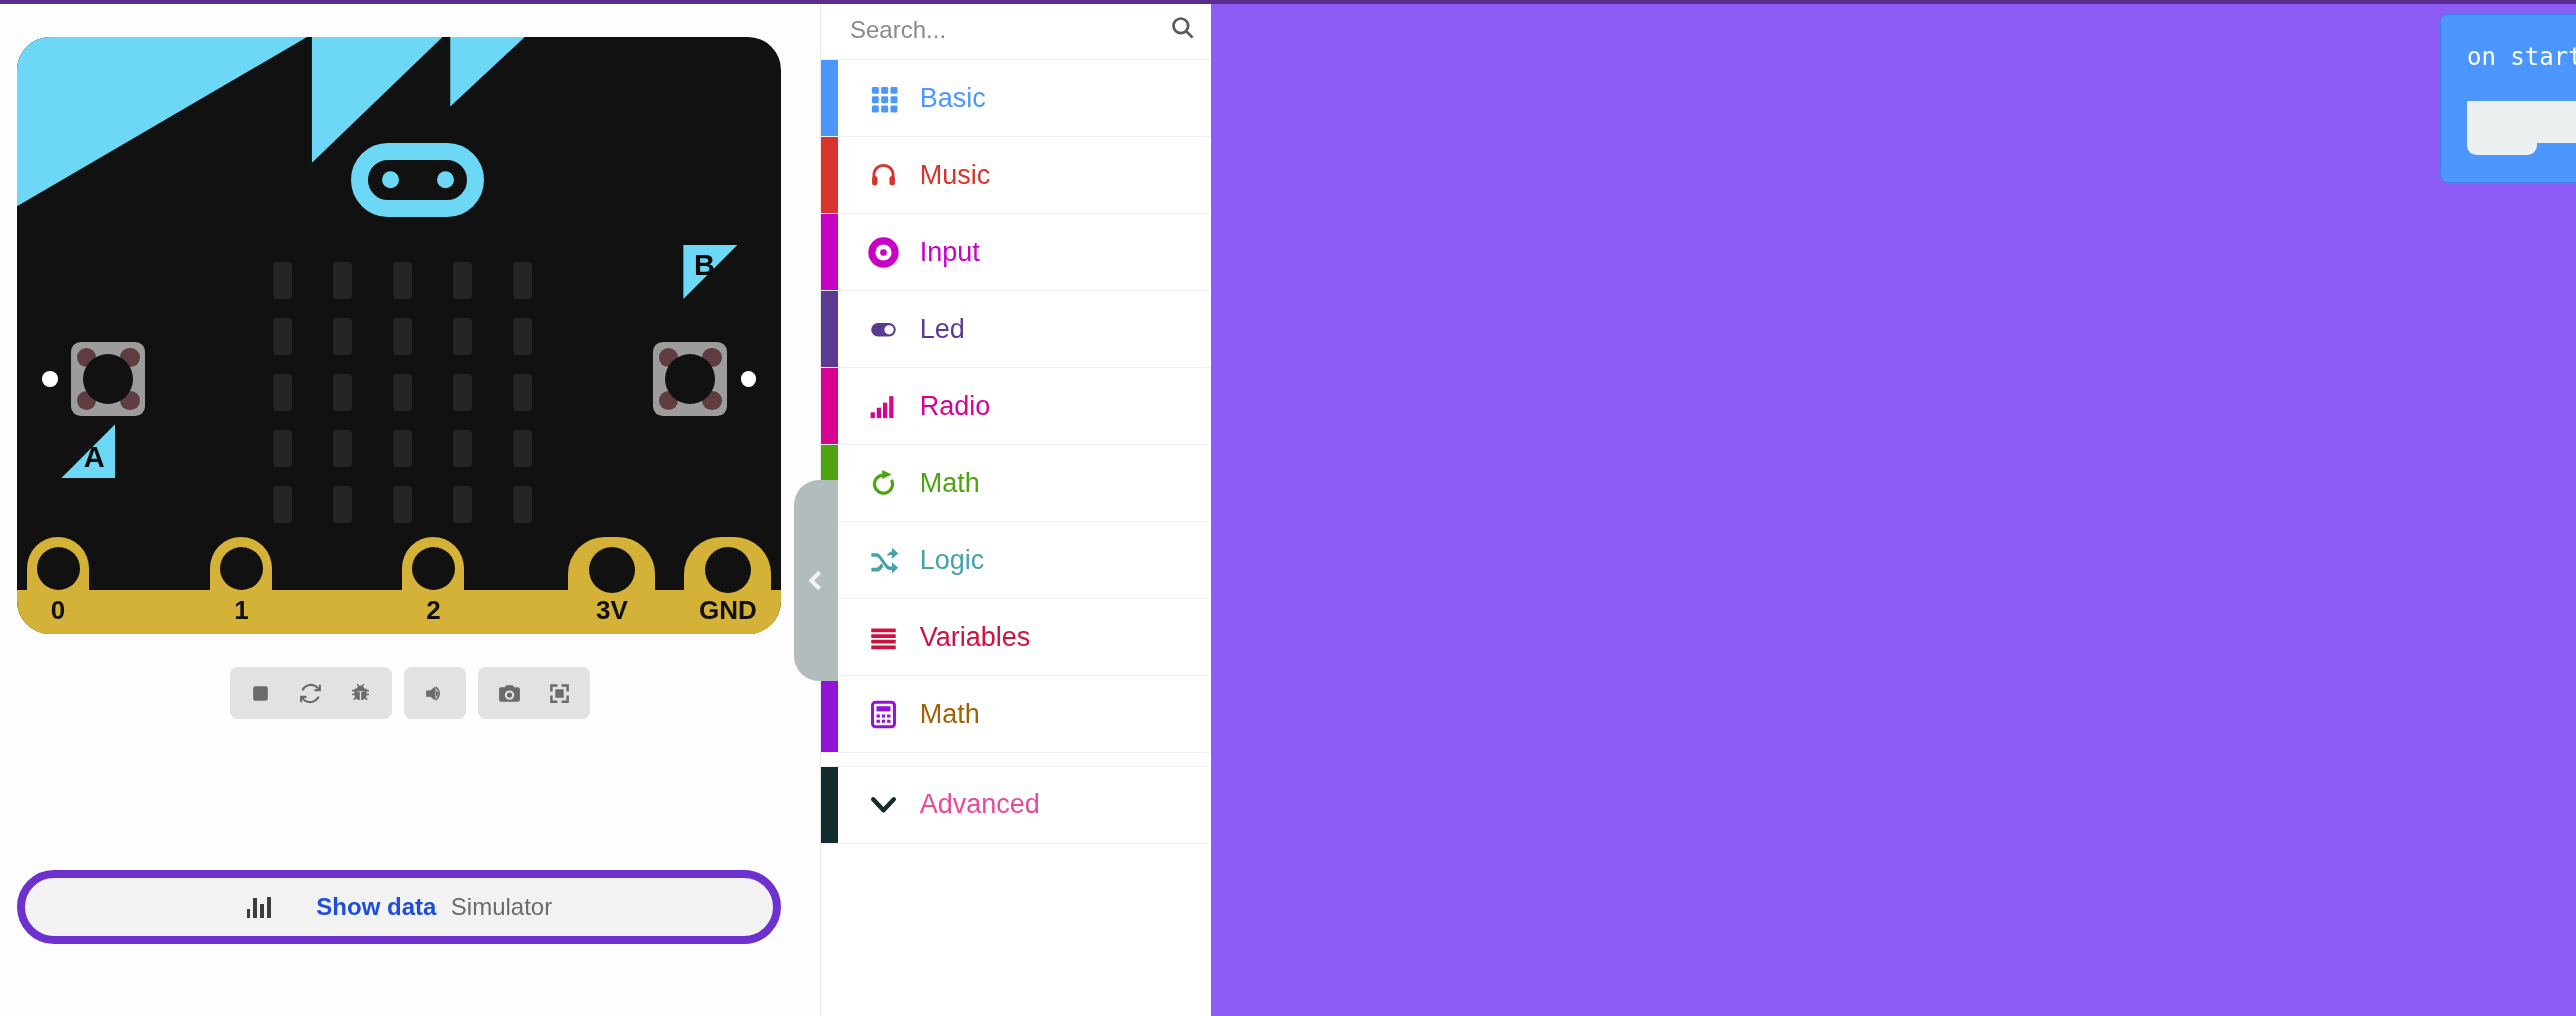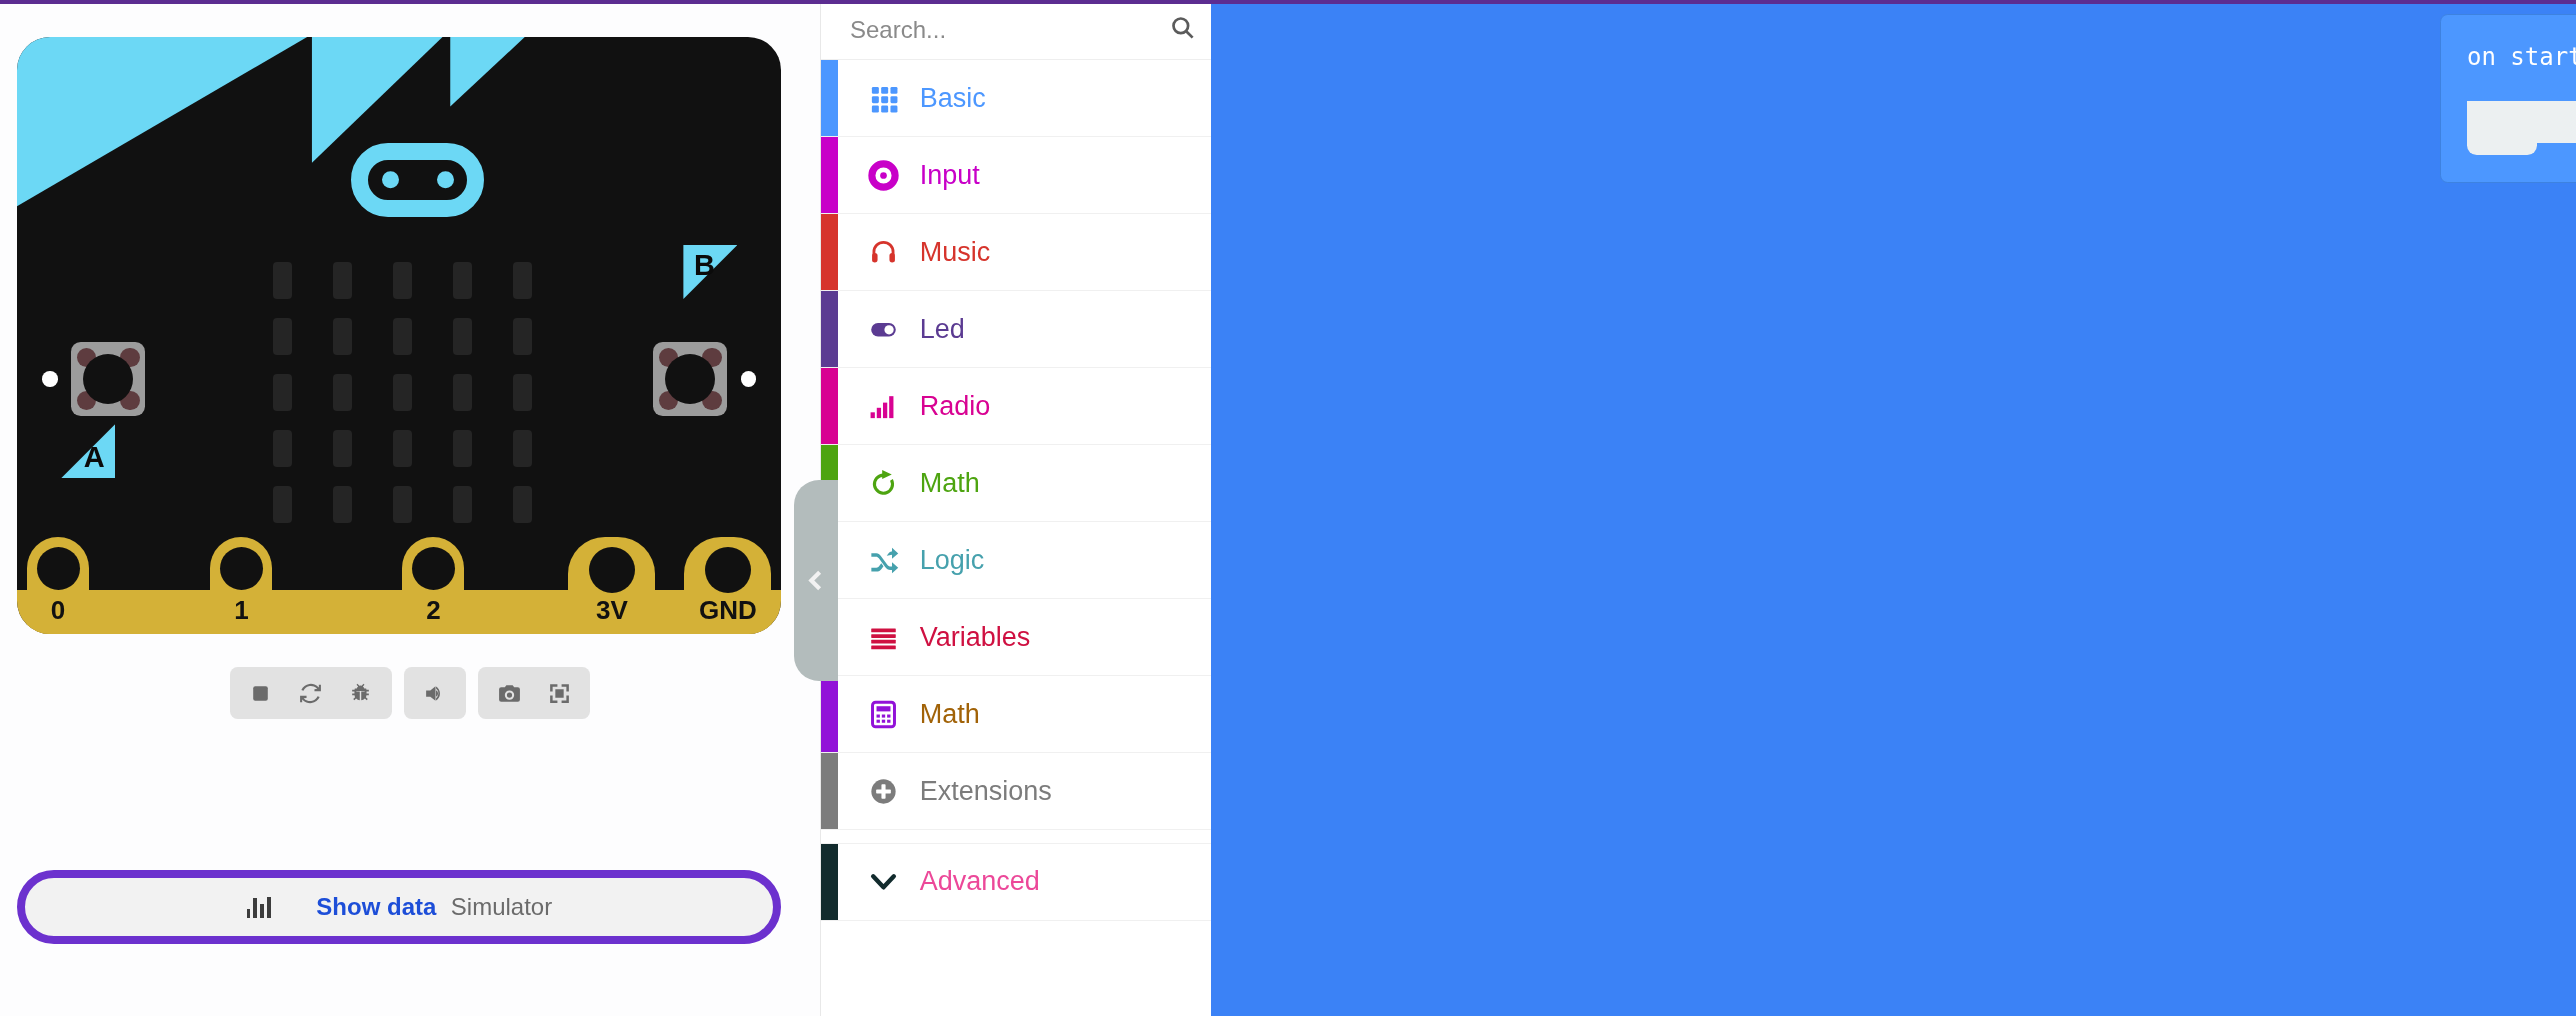--- a/index.html
+++ b/index.html
@@ -109,21 +109,21 @@
   .cat .nm { font: 27px "Liberation Sans", sans-serif; margin-left: 9.7px; }
   .cat-gap { height: 13.5px; background: #fff; border-bottom: 1px solid #f0f0f0; }
   #collapse-handle {
     position: absolute; left: -27px; top: 480px; width: 44px; height: 201px;
     background: #b3bcbc; border-radius: 25px 0 0 25px; display: flex; align-items: center; justify-content: center;
     cursor: pointer; z-index: 20;
   }
   #collapse-handle svg { width: 25px; height: 25px; stroke: #f2f2f2; fill: none; stroke-width: 4; }
 
   
-  #workspace { position: relative; flex: 1; height: 1017px; background: #3b82f6; overflow: hidden; }
+  #workspace { position: relative; flex: 1; height: 1017px; background: #8b5cf6; overflow: hidden; }
   #grid-bg { position: absolute; inset: 0;
     background-image:
       linear-gradient(to right, rgba(150,160,165,.32) 1.9px, transparent 1.9px),
       linear-gradient(to bottom, rgba(150,160,165,.32) 1.9px, transparent 1.9px);
     background-size: 64px 64px; background-position: 21px 33px;
     -webkit-mask-image: repeating-linear-gradient(to right, #000 0 8.7px, transparent 8.7px 64px),
                         repeating-linear-gradient(to bottom, #000 0 8.7px, transparent 8.7px 64px);
     -webkit-mask-composite: source-in; mask-composite: intersect;
     mask-image: repeating-linear-gradient(to right, #000 0 8.7px, transparent 8.7px 64px),
                 repeating-linear-gradient(to bottom, #000 0 8.7px, transparent 8.7px 64px);
@@ -346,39 +346,39 @@
               <rect x="10.2" y="10.2" width="5.4" height="5.4" rx="1" fill="#4C97FF"></rect>
               <rect x="17.4" y="10.2" width="5.4" height="5.4" rx="1" fill="#4C97FF"></rect>
               <rect x="3" y="17.4" width="5.4" height="5.4" rx="1" fill="#4C97FF"></rect>
               <rect x="10.2" y="17.4" width="5.4" height="5.4" rx="1" fill="#4C97FF"></rect>
               <rect x="17.4" y="17.4" width="5.4" height="5.4" rx="1" fill="#4C97FF"></rect>
             </svg>
           </span>
           <span class="nm" style="color:#4C97FF">Basic</span>
         </div>
         <div class="cat">
-          <span class="stripe" style="background:#C800C8"></span>
-          <span class="ic">
-            <svg viewBox="0 0 24 24">
-              <circle cx="12" cy="12" r="9" fill="none" stroke="#C800C8" stroke-width="5.5"></circle>
-              <circle cx="12" cy="12" r="2.6" fill="#C800C8"></circle>
-            </svg>
-          </span>
-          <span class="nm" style="color:#C800C8">Input</span>
-        </div>
-        <div class="cat">
           <span class="stripe" style="background:#D6342C"></span>
           <span class="ic">
             <svg viewBox="0 0 24 24">
               <path d="M12 3a8.5 8.5 0 0 0-8.5 8.5V19h2.2v-7.5a6.3 6.3 0 0 1 12.6 0V19h2.2v-7.5A8.5 8.5 0 0 0 12 3z" fill="#D6342C"></path>
               <rect x="3.2" y="12.4" width="4.2" height="7.4" rx="2.1" fill="#D6342C"></rect>
               <rect x="16.6" y="12.4" width="4.2" height="7.4" rx="2.1" fill="#D6342C"></rect>
             </svg>
           </span>
           <span class="nm" style="color:#D6342C">Music</span>
+        </div>
+        <div class="cat">
+          <span class="stripe" style="background:#C800C8"></span>
+          <span class="ic">
+            <svg viewBox="0 0 24 24">
+              <circle cx="12" cy="12" r="9" fill="none" stroke="#C800C8" stroke-width="5.5"></circle>
+              <circle cx="12" cy="12" r="2.6" fill="#C800C8"></circle>
+            </svg>
+          </span>
+          <span class="nm" style="color:#C800C8">Input</span>
         </div>
         <div class="cat">
           <span class="stripe" style="background:#5B3B92"></span>
           <span class="ic">
             <svg viewBox="0 0 24 24">
               <rect x="2.5" y="7" width="19" height="10.5" rx="5.25" fill="#5B3B92"></rect>
               <circle cx="16.3" cy="12.25" r="3.6" fill="#fff"></circle>
             </svg>
           </span>
           <span class="nm" style="color:#5B3B92">Led</span>
@@ -439,31 +439,20 @@
               <rect x="6.6" y="12" width="2.6" height="2.4" fill="#9212D8"></rect>
               <rect x="10.7" y="12" width="2.6" height="2.4" fill="#9212D8"></rect>
               <rect x="14.8" y="12" width="2.6" height="2.4" fill="#9212D8"></rect>
               <rect x="6.6" y="16" width="2.6" height="2.4" fill="#9212D8"></rect>
               <rect x="10.7" y="16" width="2.6" height="2.4" fill="#9212D8"></rect>
               <rect x="14.8" y="16" width="2.6" height="2.4" fill="#9212D8"></rect>
             </svg>
           </span>
           <span class="nm" style="color:#a16207">Math</span>
         </div>
-        <div class="cat">
-          <span class="stripe" style="background:#7C7C7C"></span>
-          <span class="ic">
-            <svg viewBox="0 0 24 24">
-              <circle cx="12" cy="12" r="9.4" fill="#7C7C7C"></circle>
-              <rect x="10.4" y="6.3" width="3.2" height="11.4" rx="0.6" fill="#fff"></rect>
-              <rect x="6.3" y="10.4" width="11.4" height="3.2" rx="0.6" fill="#fff"></rect>
-            </svg>
-          </span>
-          <span class="nm" style="color:#7C7C7C">Extensions</span>
-        </div>
         <div class="cat-gap"></div>
         <div class="cat">
           <span class="stripe" style="background:#122B2D"></span>
           <span class="ic">
             <svg viewBox="0 0 24 24">
               <polyline points="4,8 12,16.5 20,8" fill="none" stroke="#122B2D" stroke-width="3.4" stroke-linecap="round" stroke-linejoin="round"></polyline>
             </svg>
           </span>
           <span class="nm" style="color:#ec4899">Advanced</span>
         </div>

